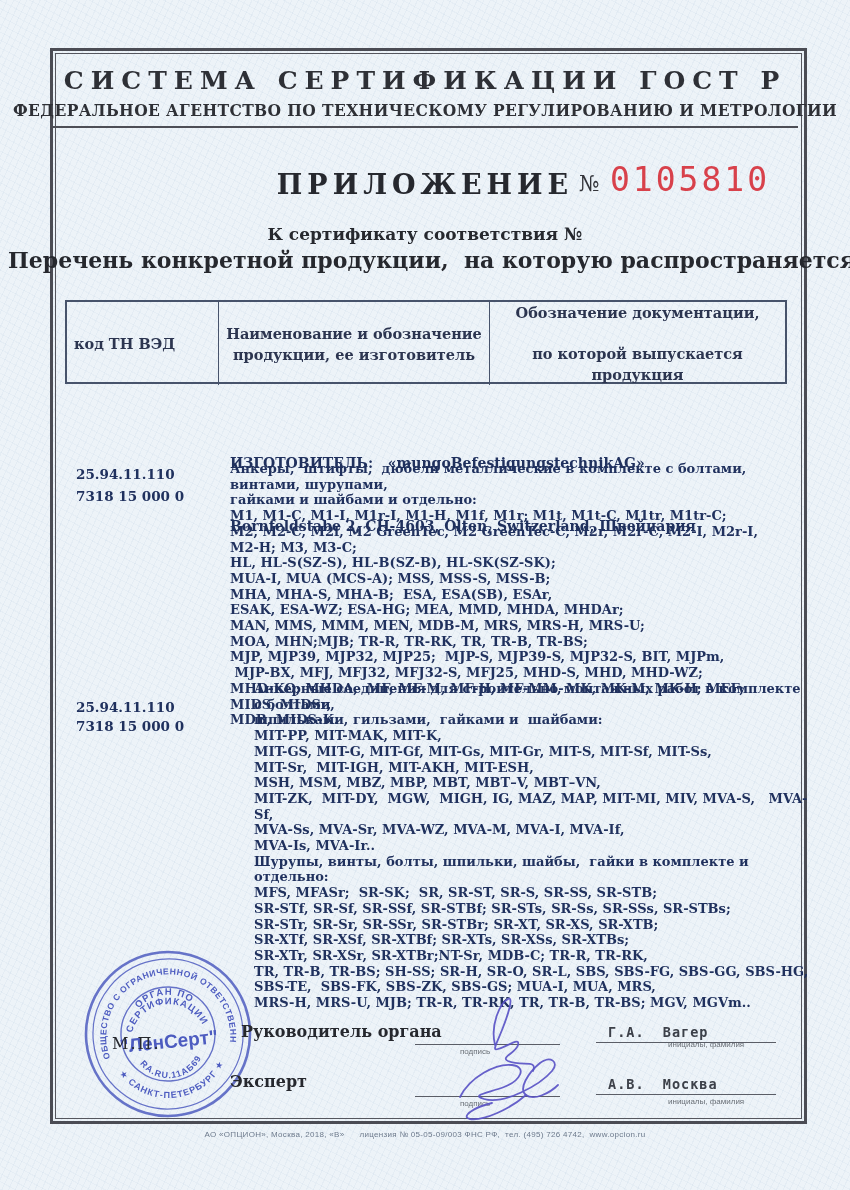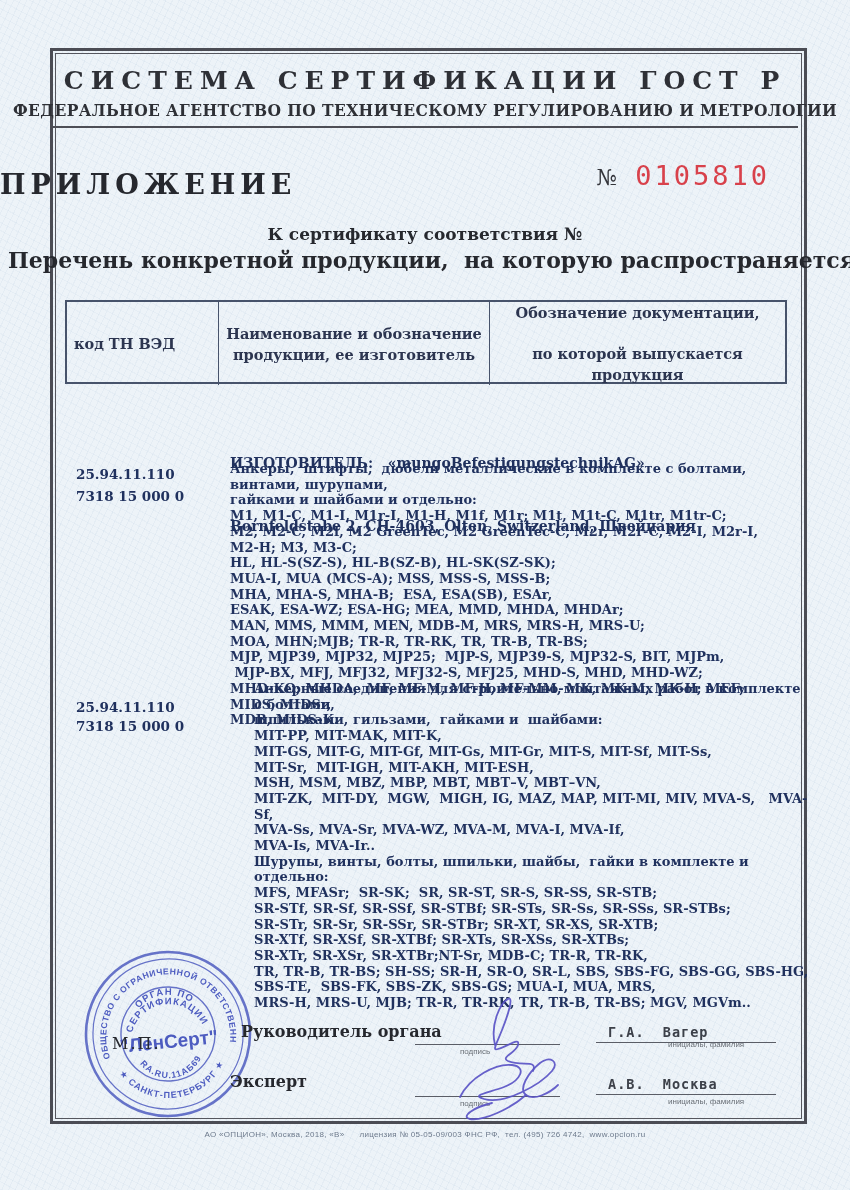--- a/index.html
+++ b/index.html
@@ -32,24 +32,24 @@
   .agency{
     left:0;top:101px;width:100%;text-align:center;
     font-size:16px;font-weight:bold;letter-spacing:.4px;color:#2e3036;
     transform:scaleX(.97);white-space:pre-wrap;
   }
   .head-rule{left:53px;top:126px;width:745px;height:0;border-top:2px solid #4d4e56;}
   .doc-no{left:0;top:141px;width:770px;text-align:right;white-space:pre-wrap;}
   .doc-no .nosign{font-size:22px;color:#33343a;}
   .doc-no .digits{
     font-family:"DejaVu Sans Mono","Liberation Mono",monospace;
-    font-size:27px;color:#d8414b;letter-spacing:3px;margin-left:18px;
+    font-size:33px;color:#d8414b;letter-spacing:3px;margin-left:10px;
   }
   .app-title{
-    left:0;top:169px;width:100%;text-align:left;
+    left:0;top:169px;width:100%;text-align:center;
     font-size:27px;font-weight:bold;letter-spacing:5px;color:#26282e;
   }
   .cert-row{
     left:0;top:224px;width:100%;display:flex;justify-content:center;align-items:flex-end;gap:14px;
   }
   .cert-label{font-size:17px;font-weight:bold;color:#26282e;white-space:pre-wrap;}
   .cert-no{
     font-family:"DejaVu Sans Mono","Liberation Mono",monospace;
     font-size:13px;color:#3c4049;letter-spacing:.5px;
     border-bottom:1px solid #5a5d66;padding:0 10px 6px 10px;min-width:180px;

